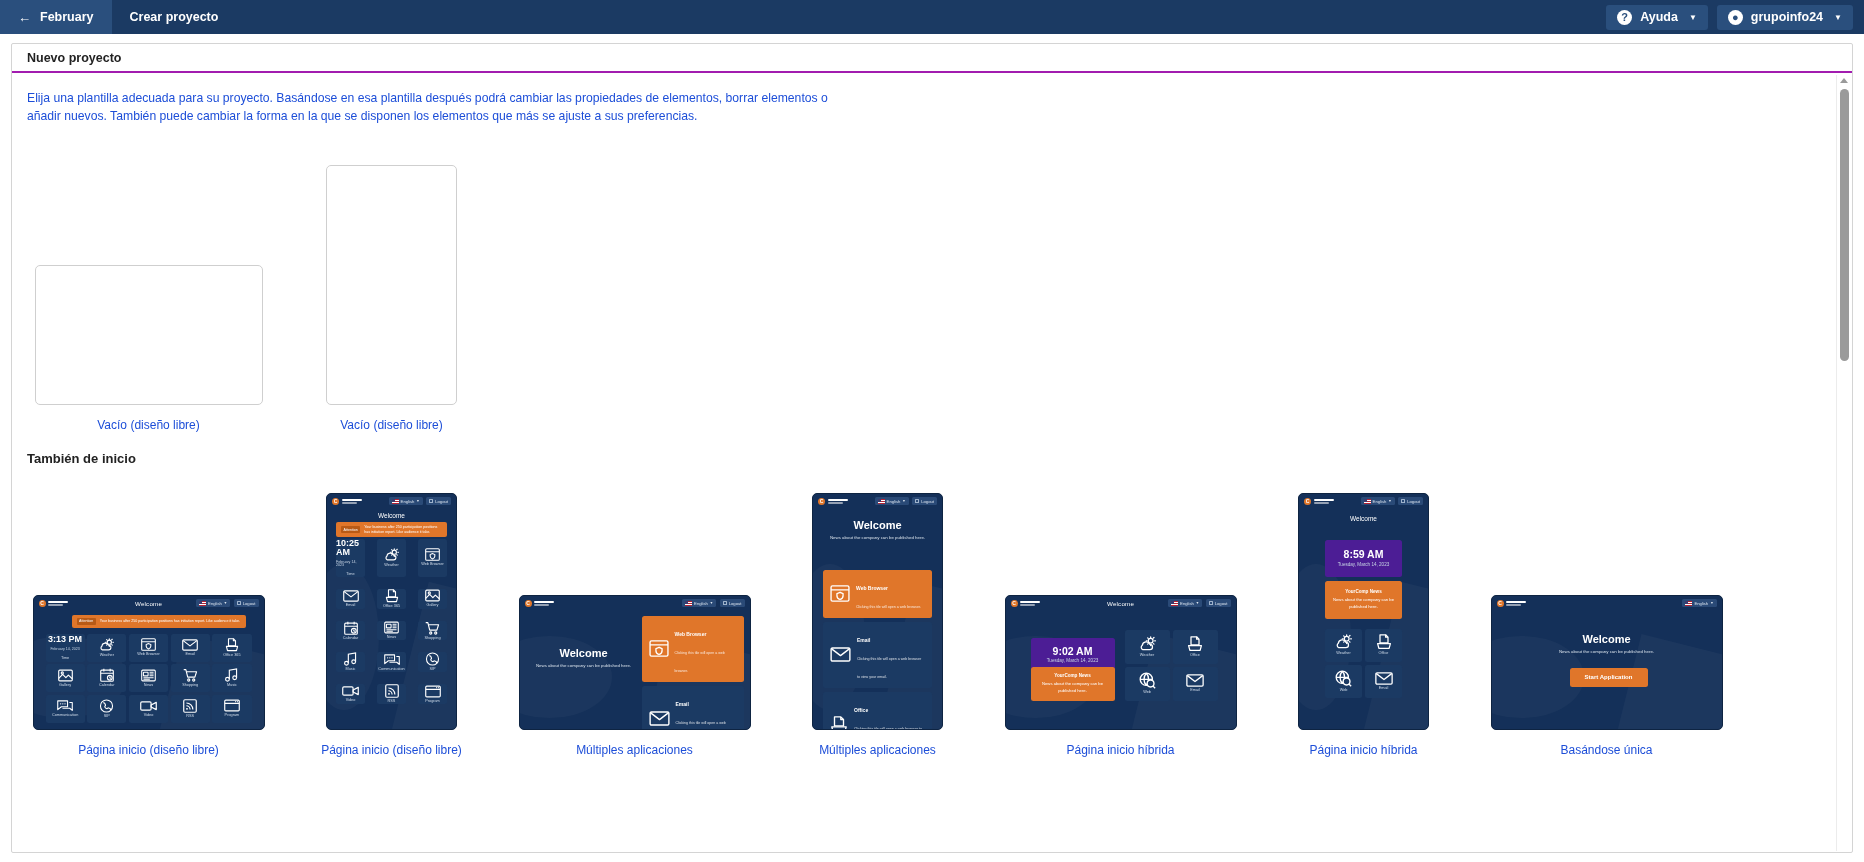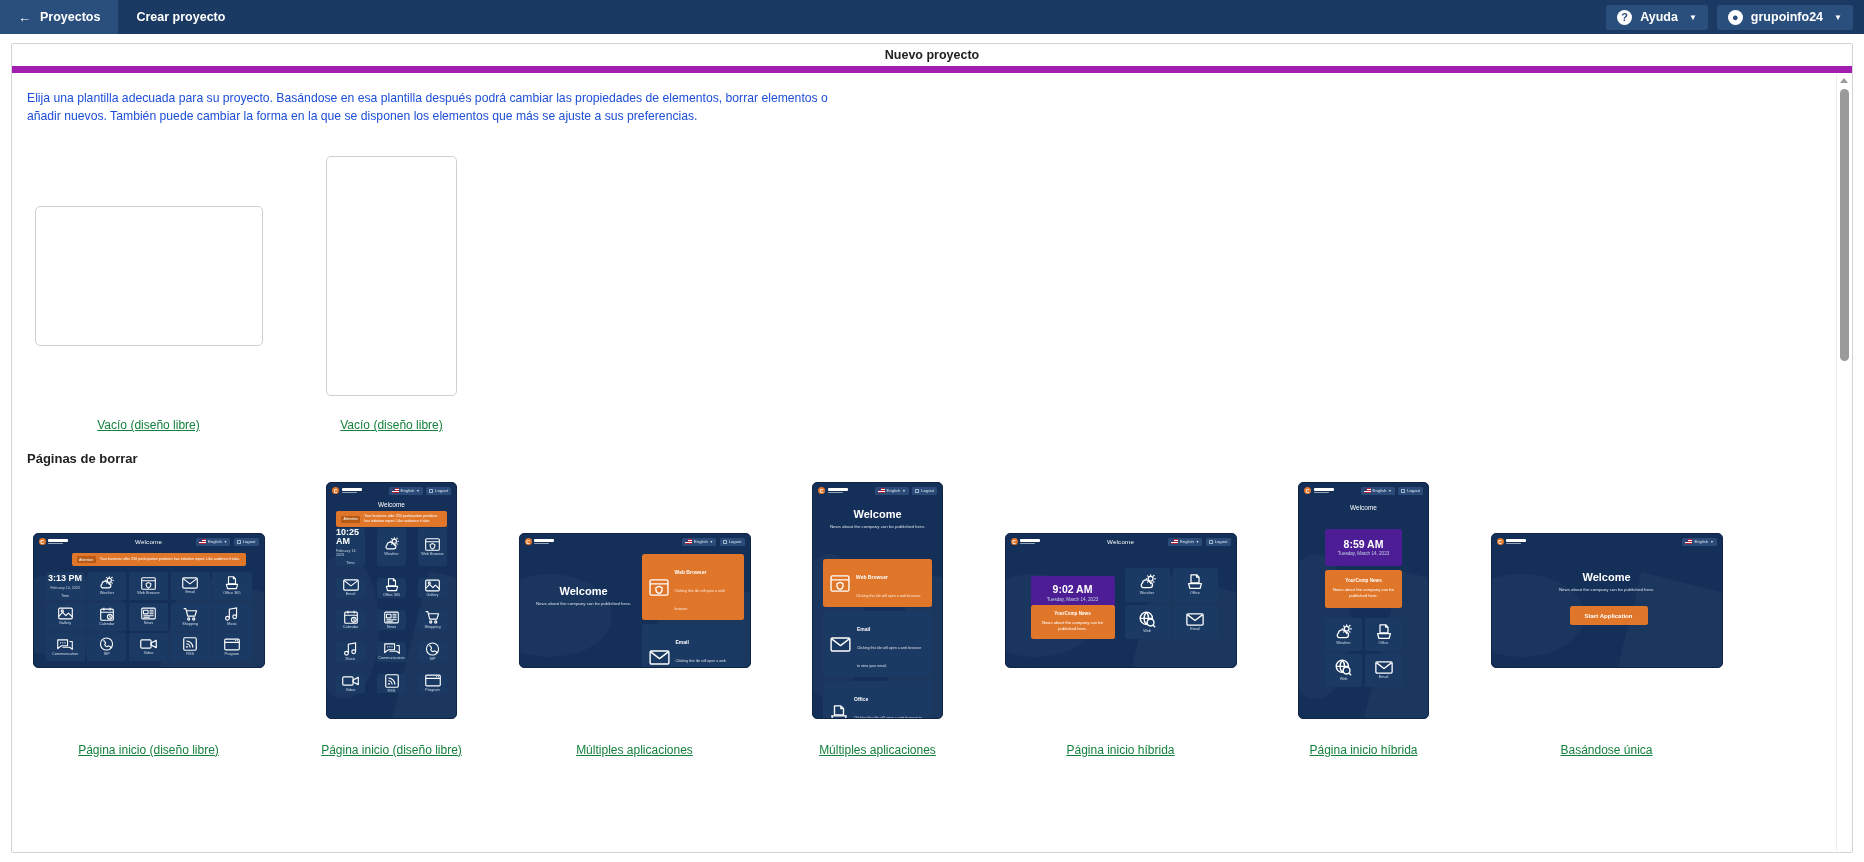--- a/index.html
+++ b/index.html
@@ -45,22 +45,22 @@
   .caret { font-size: 8px; margin-left: 3px; }
 
   
   .panel {
     position: absolute; left: 11px; top: 43px;
     width: 1842px; height: 810px;
     border: 1px solid #d4d4d4; background: #fff;
     border-radius: 2px; overflow: hidden;
   }
   .panel-head {
-    height: 29px; border-bottom: 7px solid #a21caf;
-    display: flex; align-items: center; padding: 0 15px; justify-content: center;
+    height: 29px; border-bottom: 2px solid #a21caf;
+    display: flex; align-items: center; padding: 0 15px;
   }
   .panel-title { font-size: 12.5px; font-weight: bold; color: #222; }
 
   .panel-body {
     position: absolute; top: 30px; left: 0; right: 0; bottom: 0;
     padding: 16px 15px 0 15px; overflow: hidden;
   }
 
   .intro {
     font-size: 12.2px; color: #1d4ed8; line-height: 1.45;
@@ -71,24 +71,24 @@
     font-size: 13px; font-weight: bold; color: #222;
     margin-bottom: 6px;
   }
 
   
   .row { display: flex; align-items: flex-end; gap: 0; }
   .tpl {
     width: 243px; display: flex; flex-direction: column;
     align-items: center; cursor: pointer;
   }
-  .tpl-shell { display: flex; align-items: center; height: 258px; }
+  .tpl-shell { display: flex; align-items: flex-end; height: 258px; }
   .tpl-cap {
-    font-size: 12px; color: #15803d; margin-top: 13px;
-    text-align: left; line-height: 1.2; text-decoration: underline;
+    font-size: 12px; color: #1d4ed8; margin-top: 13px;
+    text-align: left; line-height: 1.2;
   }
 
   .frame-blank {
     border: 1px solid #cfcfcf; border-radius: 5px; background: #fff;
   }
   .blank-land { width: 228px; height: 140px; }
   .blank-port { width: 131px; height: 240px; }
 
   
   .mock {
@@ -231,21 +231,21 @@
     background: #9a9a9a; cursor: pointer;
   }
 </style>
 </head>
 <body>
 
 <div class="topbar">
   <div class="nav-left">
     <div class="nav-btn active">
       <span class="arrow-left">←</span>
-      <span>Proyectos</span>
+      <span>February</span>
     </div>
     <div class="nav-btn">
       <span>Crear proyecto</span>
     </div>
   </div>
   <div class="nav-right">
     <div class="pill">
       <span class="circ-icon">?</span>
       <span>Ayuda</span>
       <span class="caret">▼</span>
@@ -274,21 +274,21 @@
         <div class="tpl-cap">Vacío (diseño libre)</div>
       </div>
       <div class="tpl">
         <div class="tpl-shell">
           <div class="frame-blank blank-port"></div>
         </div>
         <div class="tpl-cap">Vacío (diseño libre)</div>
       </div>
     </div>
 
-    <div class="section-title">Páginas de borrar</div>
+    <div class="section-title">También de inicio</div>
     <div class="row">
 
       <div class="tpl">
         <div class="tpl-shell">
           <div class="mock mock-land">
             <div class="deco-circ"></div>
             <div class="m-hd">
               <div class="m-logo">
                 <span class="m-logo-dot">C</span>
                 <span class="m-logo-tx">

